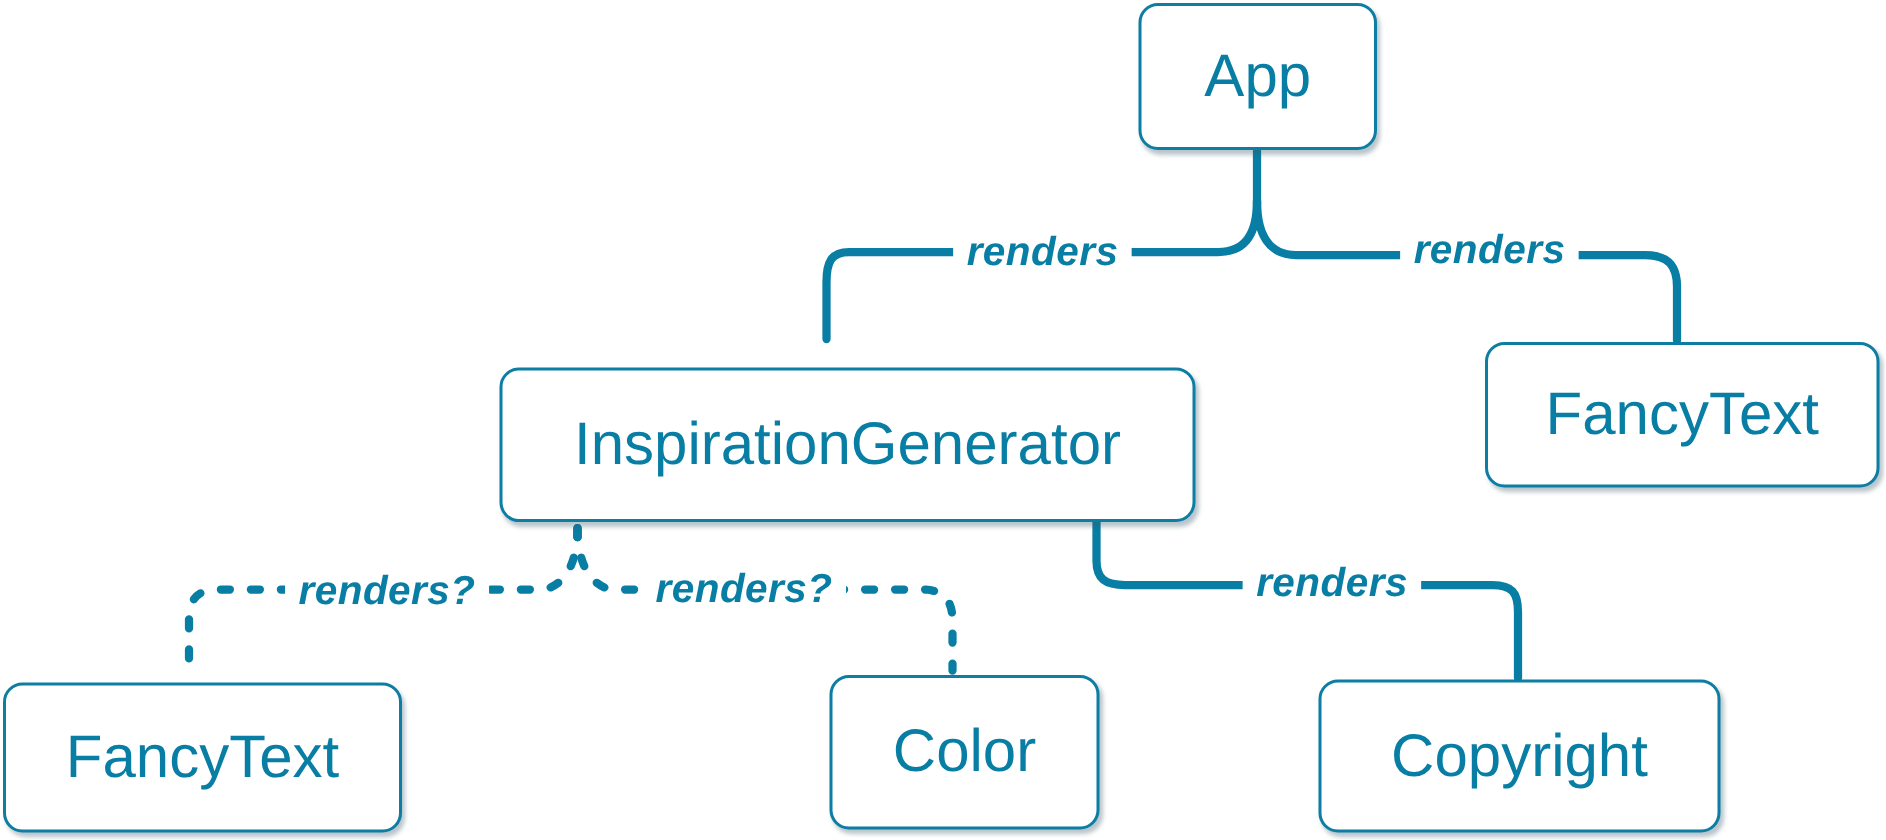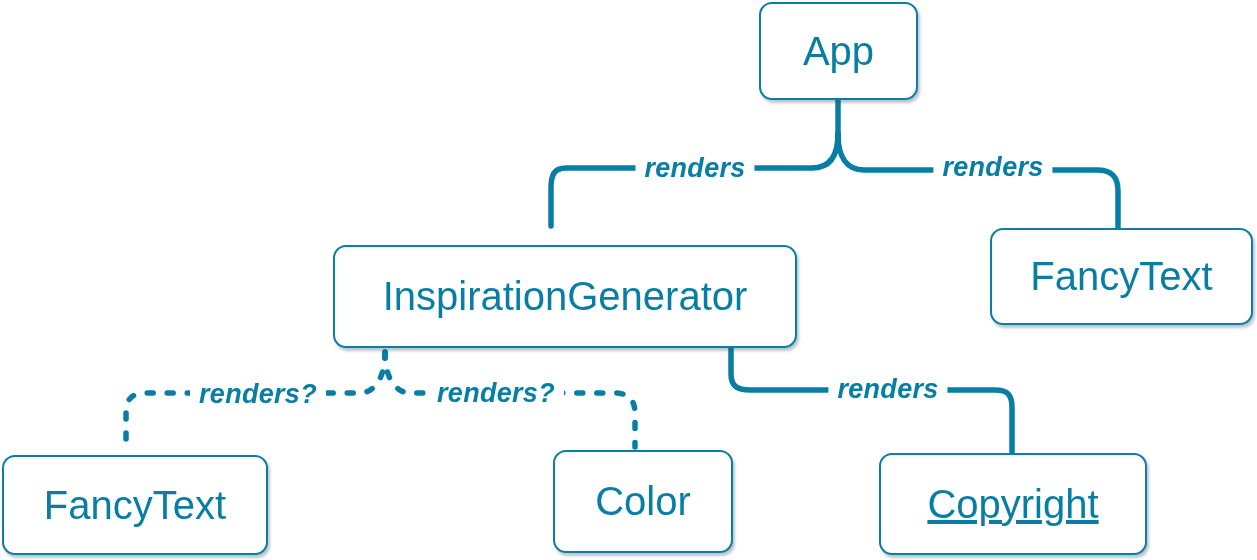--- a/index.html
+++ b/index.html
@@ -58,21 +58,21 @@
     color: #087ea4;
     font-size: 40px;
     font-weight: 500;
     white-space: nowrap;
   }
   .node-app        { left: 759px;  top: 2px;   width: 159px; height: 98px;  }
   .node-ig         { left: 333px;  top: 227px; width: 464px; height: 103px; margin-top: 18px; }
   .node-ft-top     { left: 990px;  top: 228px; width: 263px; height: 97px;  }
   .node-ft-bottom  { left: 2px;    top: 455px; width: 266px; height: 100px; }
   .node-color      { left: 553px;  top: 450px; width: 180px; height: 103px; }
-  .node-copyright  { left: 879px;  top: 453px; width: 268px; height: 102px; text-decoration: underline; }
+  .node-copyright  { left: 879px;  top: 453px; width: 268px; height: 102px; }
   .label-renders-left      { left: 695px; top: 168px; }
   .label-renders-right     { left: 993px; top: 167px; }
   .label-renders-copyright { left: 888px; top: 389px; }
   .label-renders-q-left    { left: 258px; top: 394px; }
   .label-renders-q-mid     { left: 496px; top: 393px; }
 </style>
 </head>
 <body>
 
 <div class="canvas">

